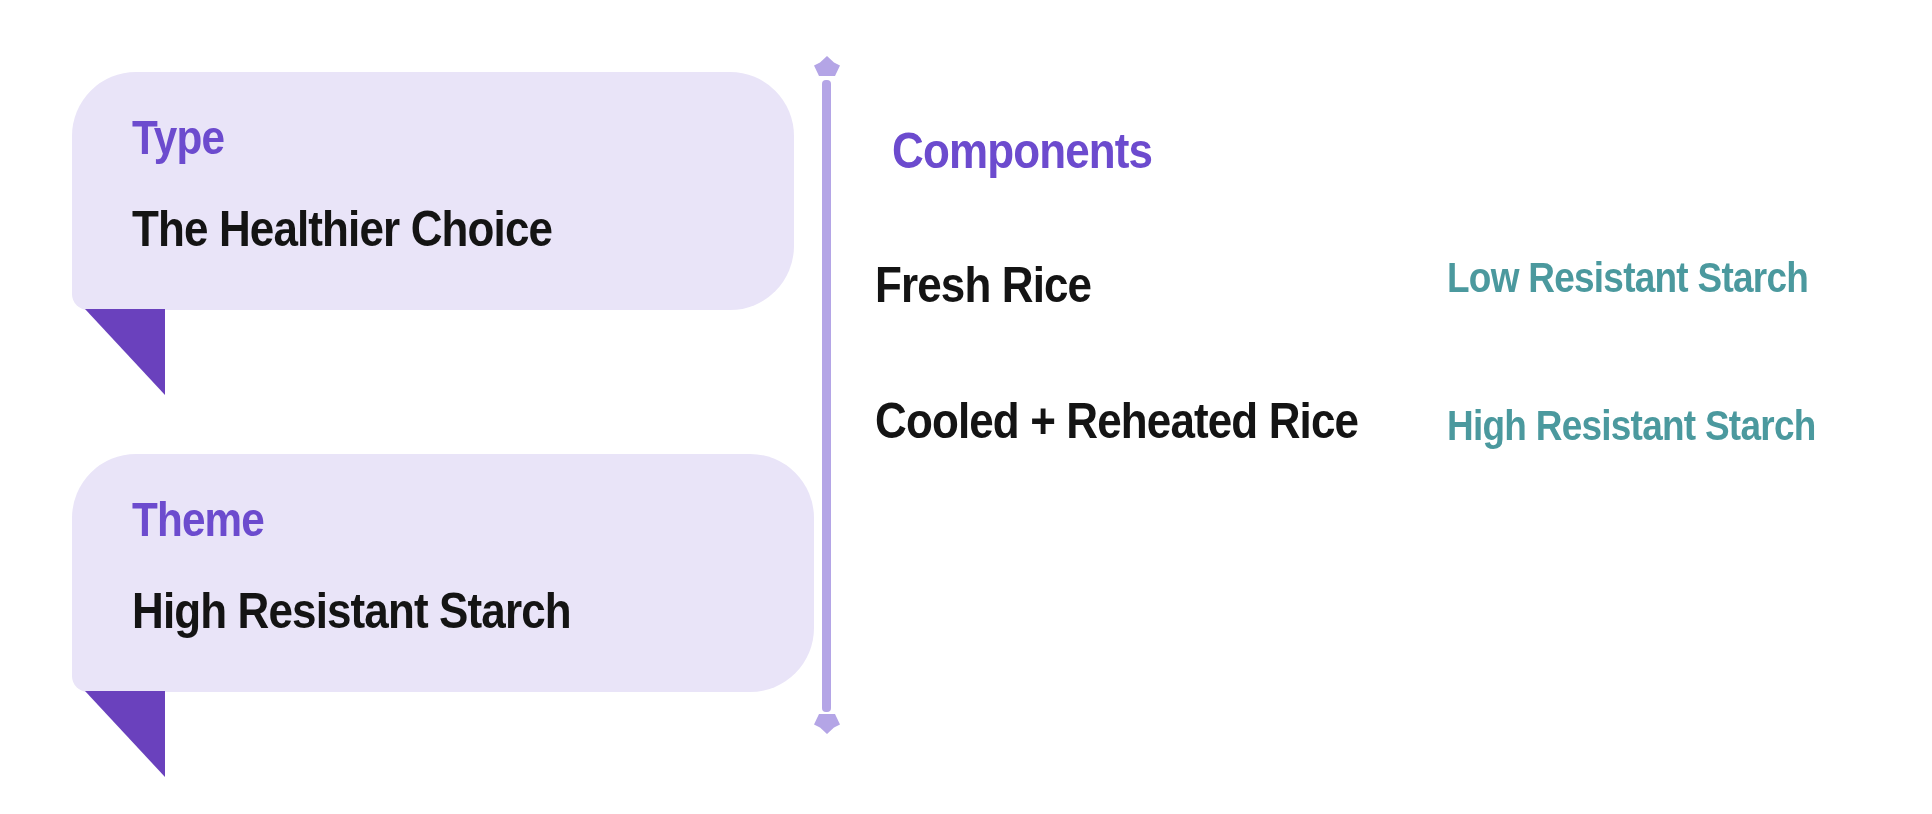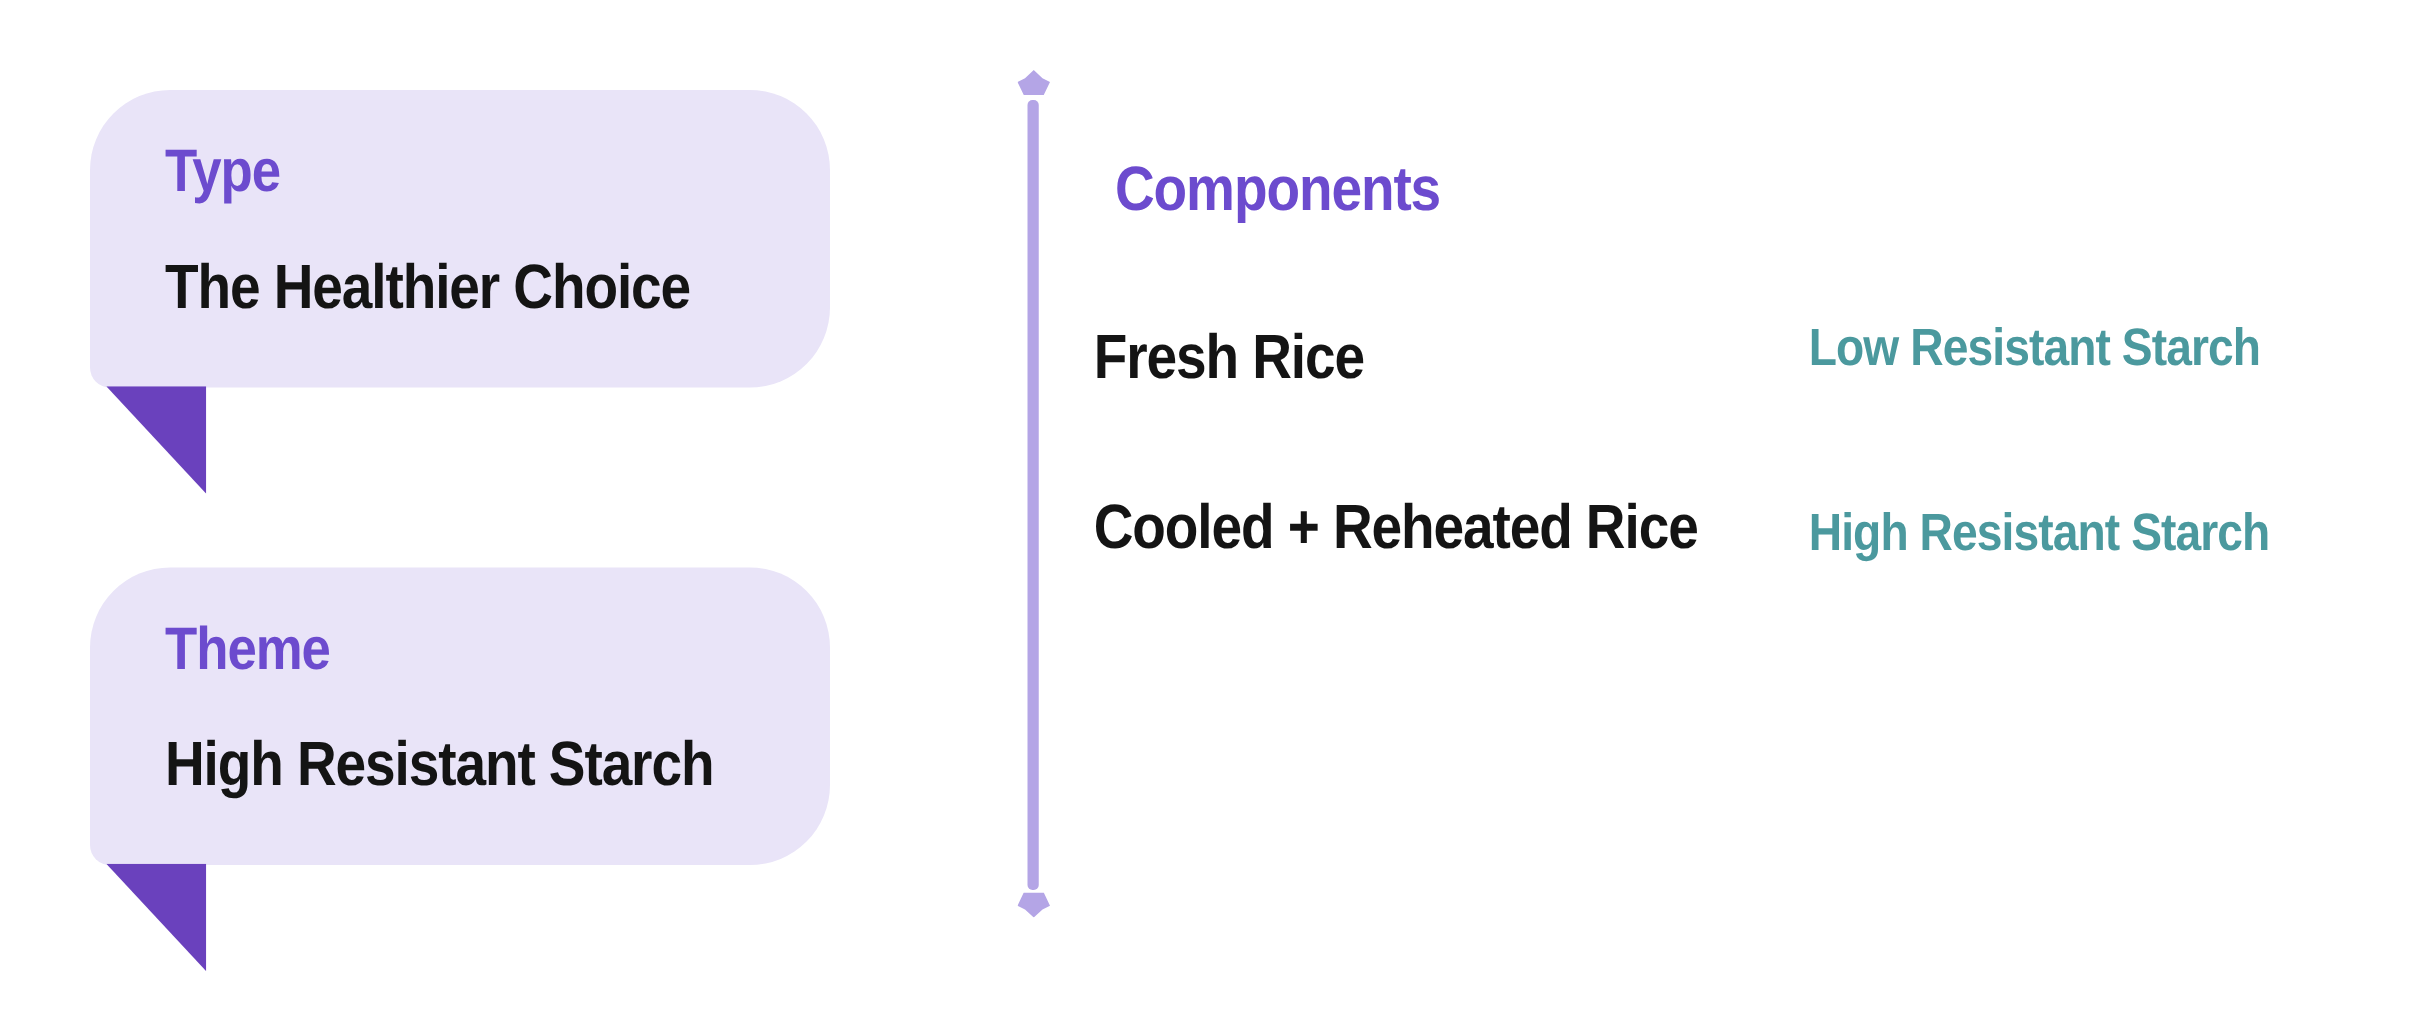--- a/index.html
+++ b/index.html
@@ -21,27 +21,27 @@
     line-height: 1;
     white-space: nowrap;
     letter-spacing: -0.02em;
     transform: scaleX(0.88);
     transform-origin: 0 0;
   }
   
   .bubble {
     position: absolute;
     left: 72px;
-    width: 592px;
+    width: 722px;
     height: 238px;
     background: var(--bubble-bg, #e9e4f8);
     border-radius: 64px 64px 64px 16px;
   }
   #bubble-type  { top: 72px; }
-  #bubble-theme { top: 454px; }
+  #bubble-theme { top: 454px; padding-left: 20px; }
   .bubble-heading {
     left: 60px;
     top: 42px;
     font-size: 48px;
     color: var(--accent-purple, #6c4bce);
   }
   .bubble-body {
     left: 60px;
     top: 132px;
     font-size: 50px;

